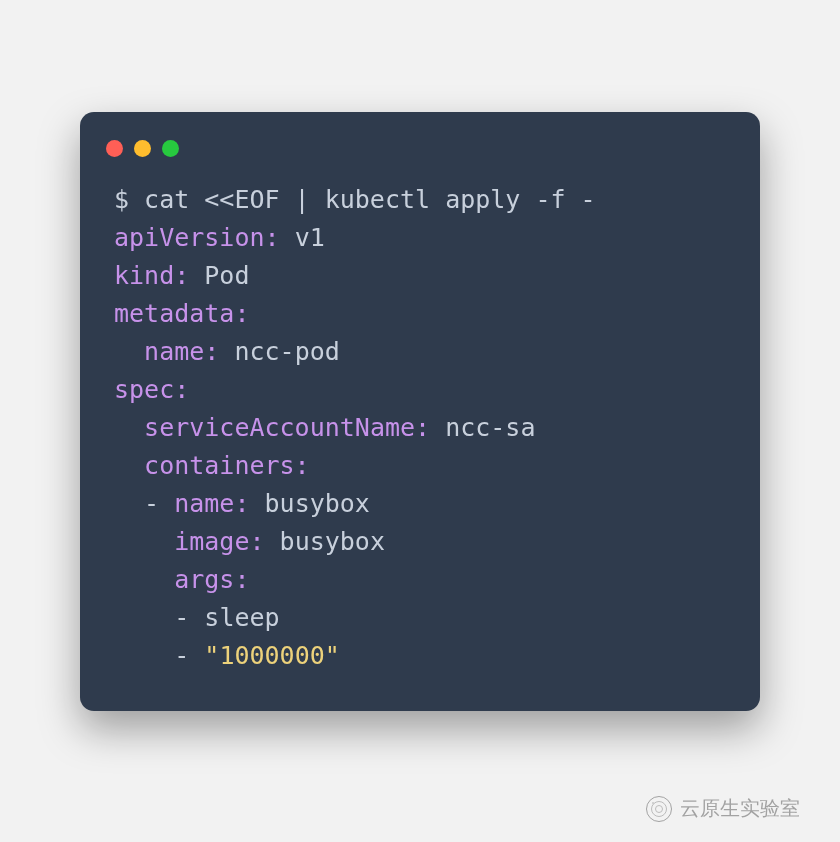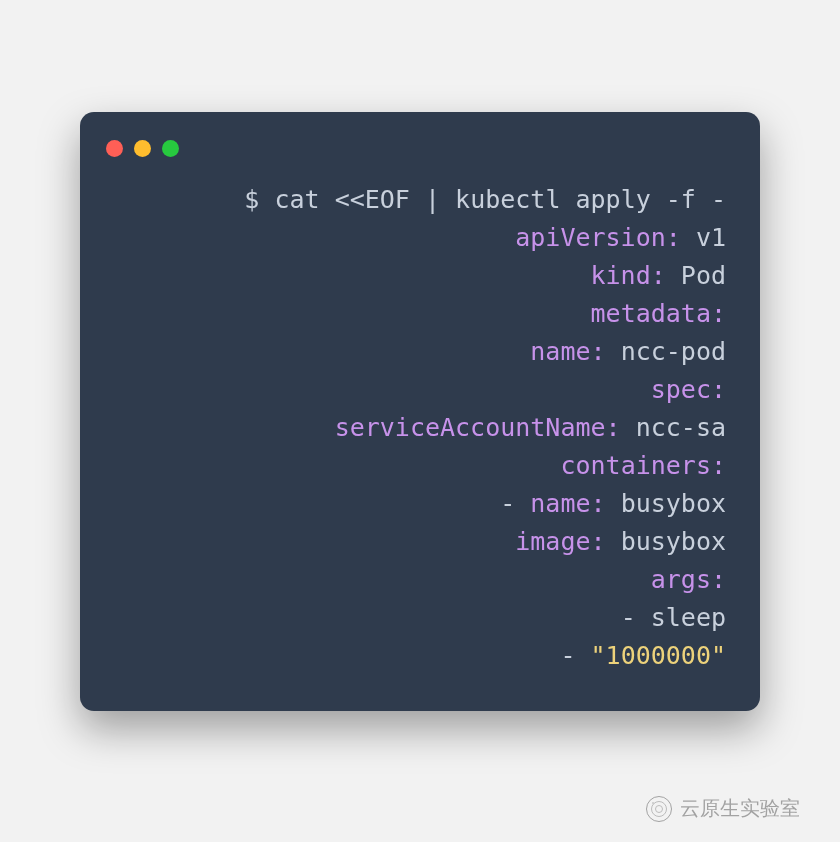--- a/index.html
+++ b/index.html
@@ -11,21 +11,20 @@
   }
   .terminal {
     position: absolute;
     left: 80px;
     top: 112px;
     width: 680px;
     background: #2f3b4d;
     border-radius: 14px;
     box-shadow: 0 18px 40px rgba(0,0,0,0.35);
     padding: 24px 0 36px 0;
-    text-align: right;
   }
   .titlebar {
     display: flex;
     gap: 11px;
     padding: 4px 26px 24px 26px;
   }
   .dot {
     width: 17px; height: 17px; border-radius: 50%;
   }
   .dot.red    { background: #ff5f56; }

